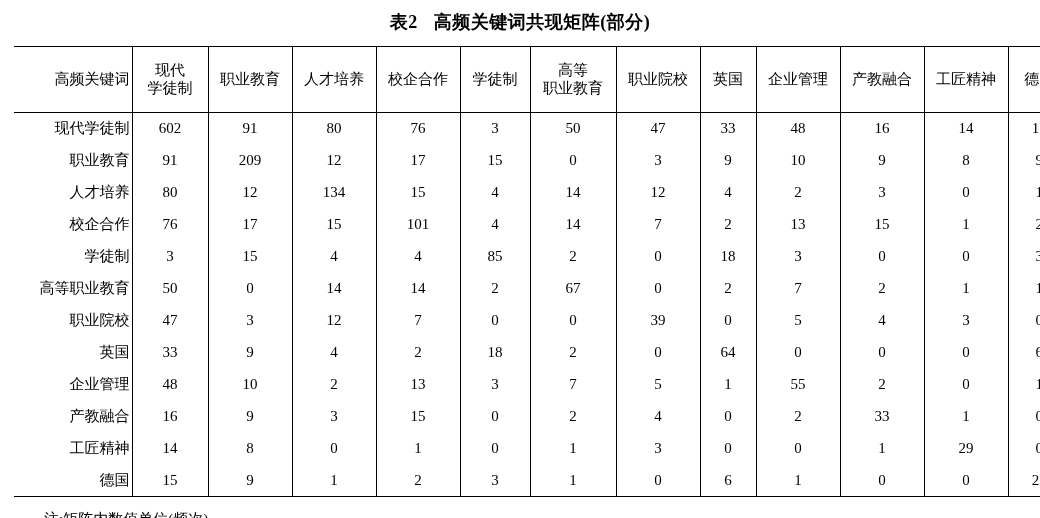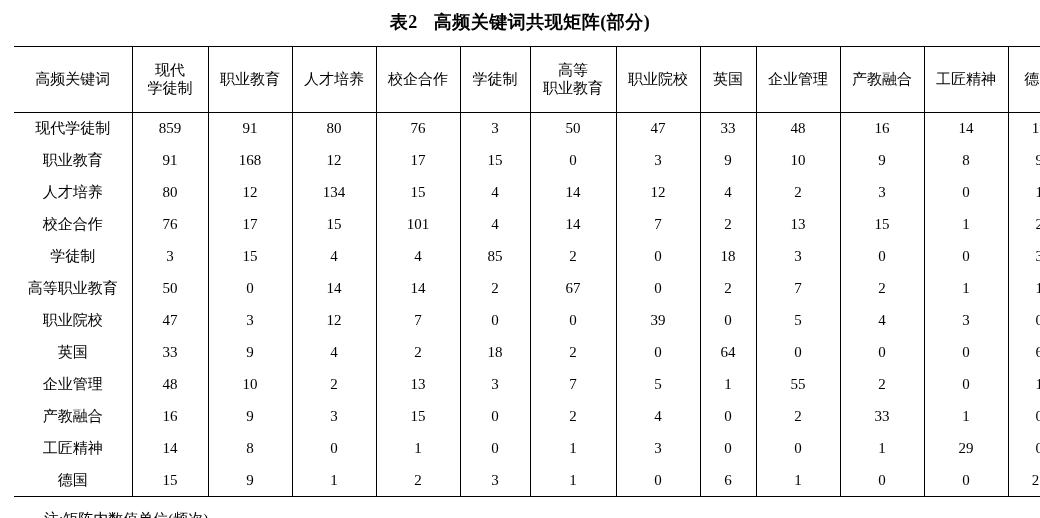--- a/index.html
+++ b/index.html
@@ -62,20 +62,21 @@
   }
   table.matrix thead th .two-line {
     display: block;
   }
   table.matrix tbody tr:last-child td {
     border-bottom: 1.6px solid #000;
   }
   table.matrix th:first-child,
   table.matrix td:first-child {
     border-left: none;
+    text-align: right;
   }
   table.matrix th:last-child,
   table.matrix td:last-child {
     border-right: none;
   }
   td.rowhead {
     font-size: 15px;
     font-family: Liberation Mono, monospace;
   }
   .note {
@@ -151,37 +152,37 @@
             <span class="two-line">工匠精神</span>
           </th>
           <th>
             <span class="two-line">德国</span>
           </th>
         </tr>
       </thead>
       <tbody>
         <tr>
           <td class="rowhead">现代学徒制</td>
-          <td>859</td>
+          <td>602</td>
           <td>91</td>
           <td>80</td>
           <td>76</td>
           <td>3</td>
           <td>50</td>
           <td>47</td>
           <td>33</td>
           <td>48</td>
           <td>16</td>
           <td>14</td>
           <td>15</td>
         </tr>
         <tr>
           <td class="rowhead">职业教育</td>
           <td>91</td>
-          <td>168</td>
+          <td>209</td>
           <td>12</td>
           <td>17</td>
           <td>15</td>
           <td>0</td>
           <td>3</td>
           <td>9</td>
           <td>10</td>
           <td>9</td>
           <td>8</td>
           <td>9</td>

